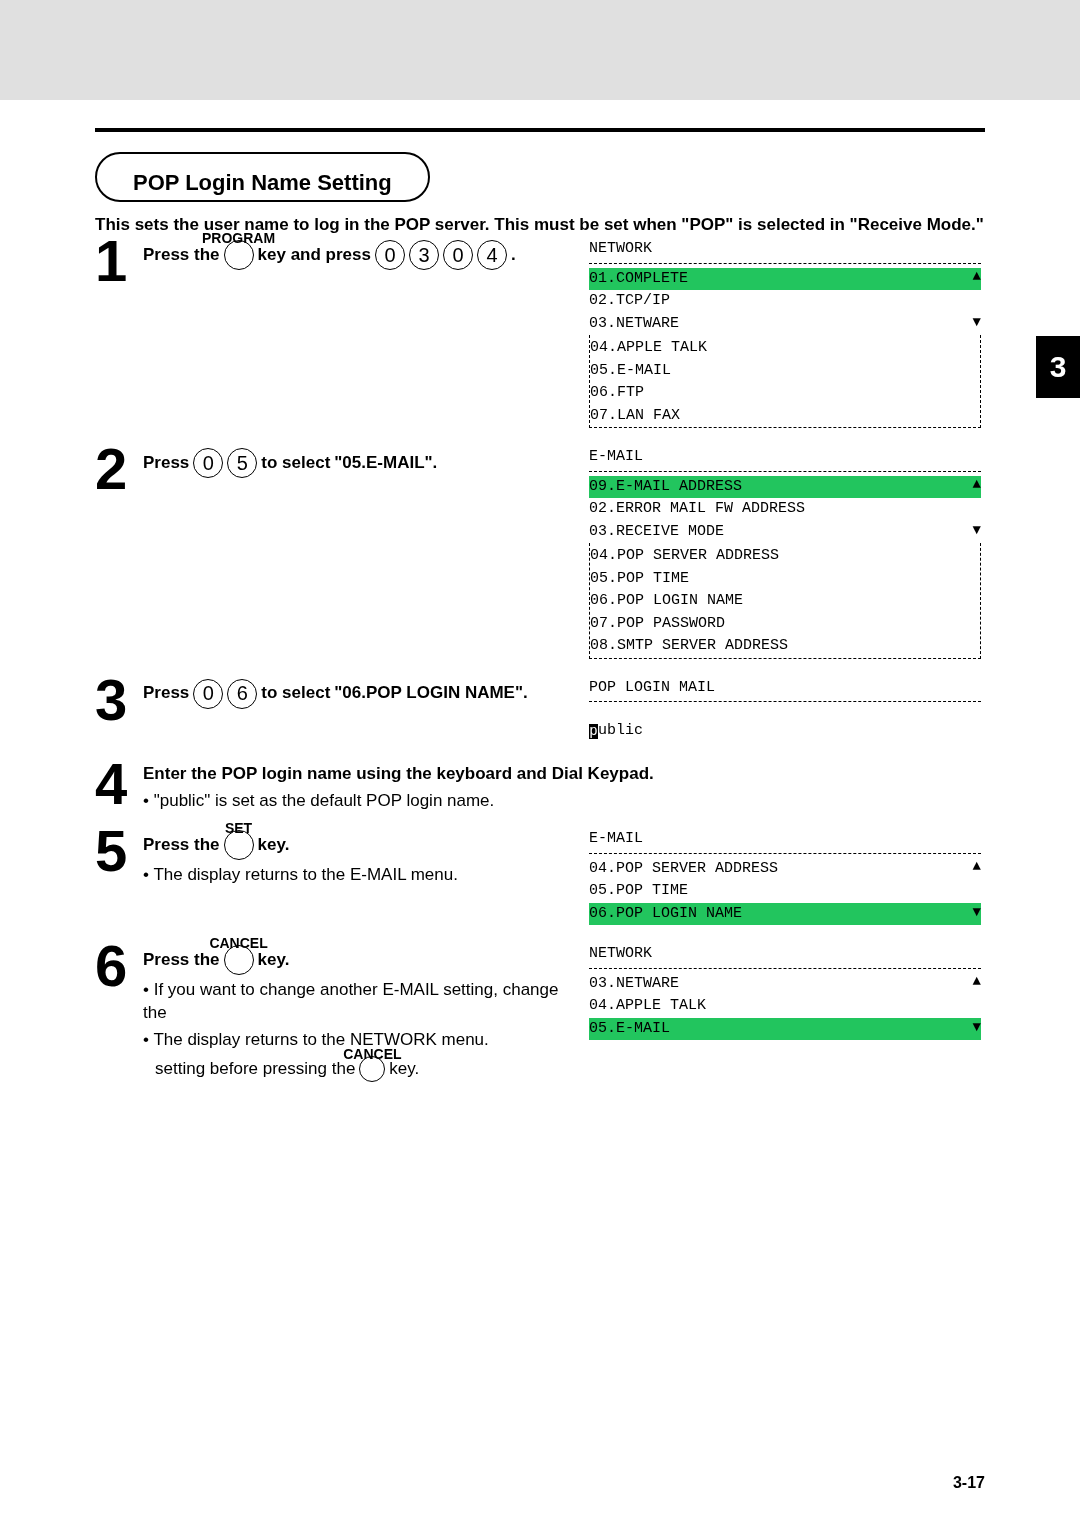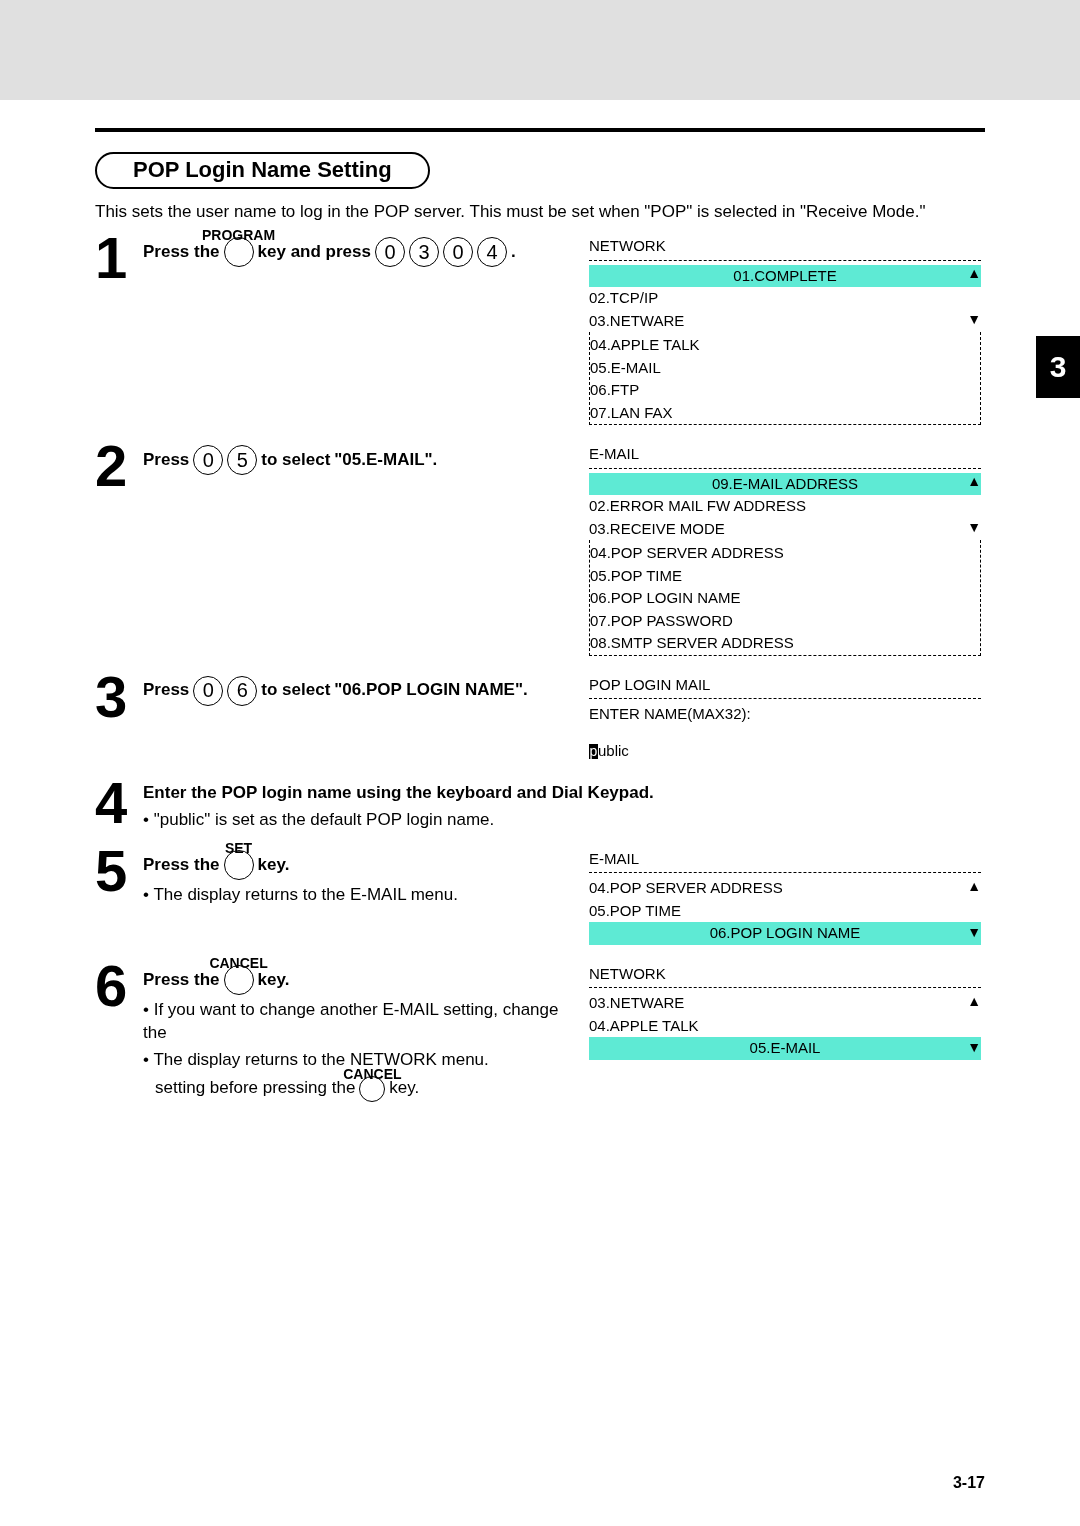--- a/index.html
+++ b/index.html
@@ -23,26 +23,26 @@
   }
   .hr-top {
     border-top: 4px solid #000;
     margin: 28px 0 20px 0;
   }
   .pill {
     display: inline-block;
     position: relative;
     border: 2.5px solid #000;
     border-radius: 999px;
-    padding: 3px 36px 4px 36px;
+    padding: 16px 36px 4px 36px;
     font-weight: bold;
     font-size: 22px;
     margin-bottom: 12px;
   }
-  .intro { margin-bottom: 10px; line-height: 1.3; }
+  .intro { line-height: 1.3; font-weight: bold; }
   .step-row {
     display: flex;
     align-items: flex-start;
     gap: 6px;
     margin-bottom: 14px;
   }
   .big-num {
     font-size: 58px;
     font-weight: bold;
     line-height: 0.85;
@@ -73,28 +73,28 @@
     font-size: 15px; font-weight: normal;
     position: relative; vertical-align: middle;
   }
   .key-label-above {
     position: absolute;
     top: -12px; left: 50%; transform: translateX(-50%);
     font-size: 14px; font-weight: bold; white-space: nowrap;
   }
   .screen {
     flex: 1;
-    font-family: Liberation Sans, sans-serif;
+    font-family: Liberation Mono, monospace;
     font-size: 15px;
     line-height: 1.5;
     padding: 2px 4px;
     position: relative;
   }
   .screen .row { white-space: pre; position: relative; }
-  .screen .row.hl { background: #5eead4; text-align: center; }
+  .screen .row.hl { background: #22c55e; }
   .arrows {
     position: absolute; right: 4px;
     font-size: 14px;
   }
   .dashed-underline {
     height: 1px;
     border-bottom: 1.5px dashed #000;
     margin: 2px 0 4px 0;
   }
   .dashed-box {
@@ -210,21 +210,20 @@
         <span>Press</span>
         <span class="circle-key">0</span>
         <span class="circle-key">6</span>
         <span>to select</span>
         <span>"06.POP LOGIN NAME".</span>
       </div>
     </div>
     <div class="screen">
       <div class="row">POP LOGIN MAIL</div>
       <div class="dashed-underline"></div>
-      <div class="row">ENTER NAME(MAX32):</div>
       <div style="height:14px;"></div>
       <div class="row"><span class="cursor-block">p</span><span>ublic</span></div>
     </div>
   </div>
 
   
   <div class="step-row">
     <div class="big-num">4</div>
     <div class="step-body" style="flex:1;">
       <div class="main">

